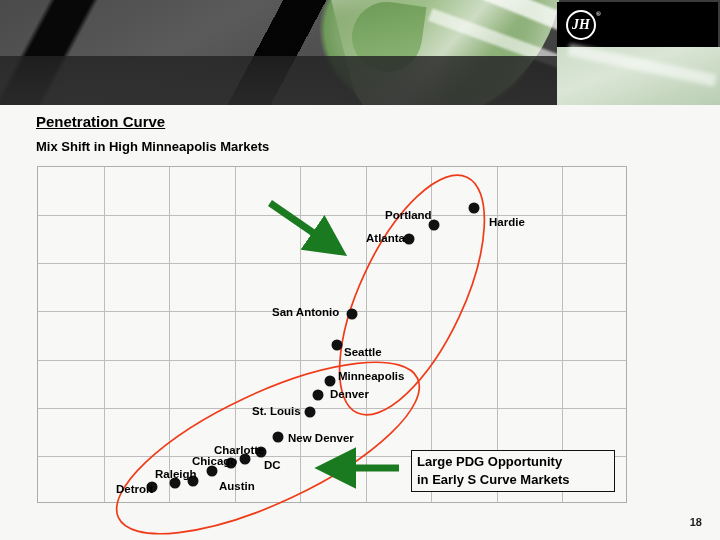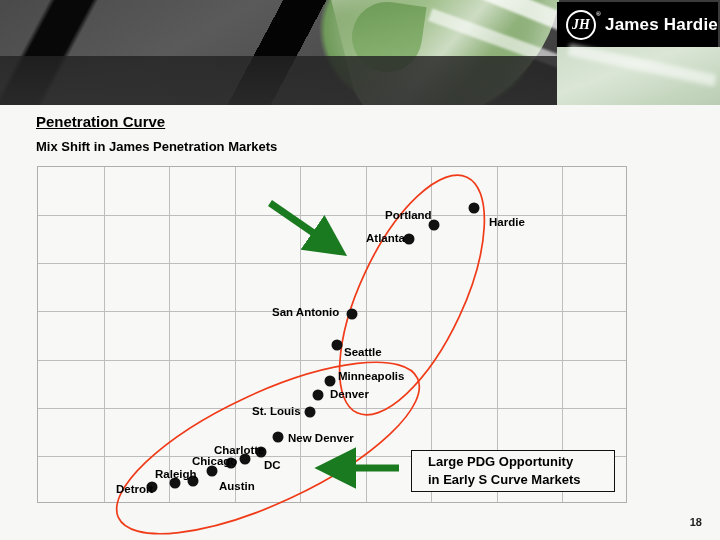--- a/index.html
+++ b/index.html
@@ -111,21 +111,21 @@
     transform:translate(-50%,-50%);
   }
   .dotlabel{
     position:absolute;font-size:11.5px;font-weight:bold;color:#000;white-space:nowrap;
   }
 
   .callout{
     position:absolute;left:411px;top:450px;width:204px;height:42px;
     border:1.6px solid #111;background:#f8f8f7;
     display:flex;flex-direction:column;justify-content:center;
-    padding-left:16px;box-sizing:border-box;
+    padding-left:5px;box-sizing:border-box;
   }
   .callout div{font-size:13px;font-weight:bold;color:#000;line-height:1.35;}
 
   .pagenum{
     position:absolute;right:18px;bottom:12px;font-size:11px;font-weight:bold;color:#222;
   }
 </style>
 </head>
 <body>
 
@@ -138,27 +138,26 @@
     <div class="hdr-stripe"></div>
     <div class="hdr-stripe b"></div>
     <div class="hdr-dark-band"></div>
     <div class="hdr-bottomband"></div>
 
     <div class="logo-box">
       <div class="logo-mark">
         <span>JH</span>
         <span class="logo-reg">®</span>
       </div>
-      <div class="logo-text">James Hardie</div>
     </div>
     <div class="logo-photo"></div>
   </div>
 
   <div class="sub1">Penetration Curve</div>
-  <div class="sub2">Mix Shift in James Penetration Markets</div>
+  <div class="sub2">Mix Shift in High Minneapolis Markets</div>
 
   <div class="chart" id="chart">
       <div class="gridline-v" style="left: 66px;"></div>
       <div class="gridline-v" style="left: 131px;"></div>
       <div class="gridline-v" style="left: 197px;"></div>
       <div class="gridline-v" style="left: 262px;"></div>
       <div class="gridline-v" style="left: 328px;"></div>
       <div class="gridline-v" style="left: 393px;"></div>
       <div class="gridline-v" style="left: 459px;"></div>
       <div class="gridline-v" style="left: 524px;"></div>

